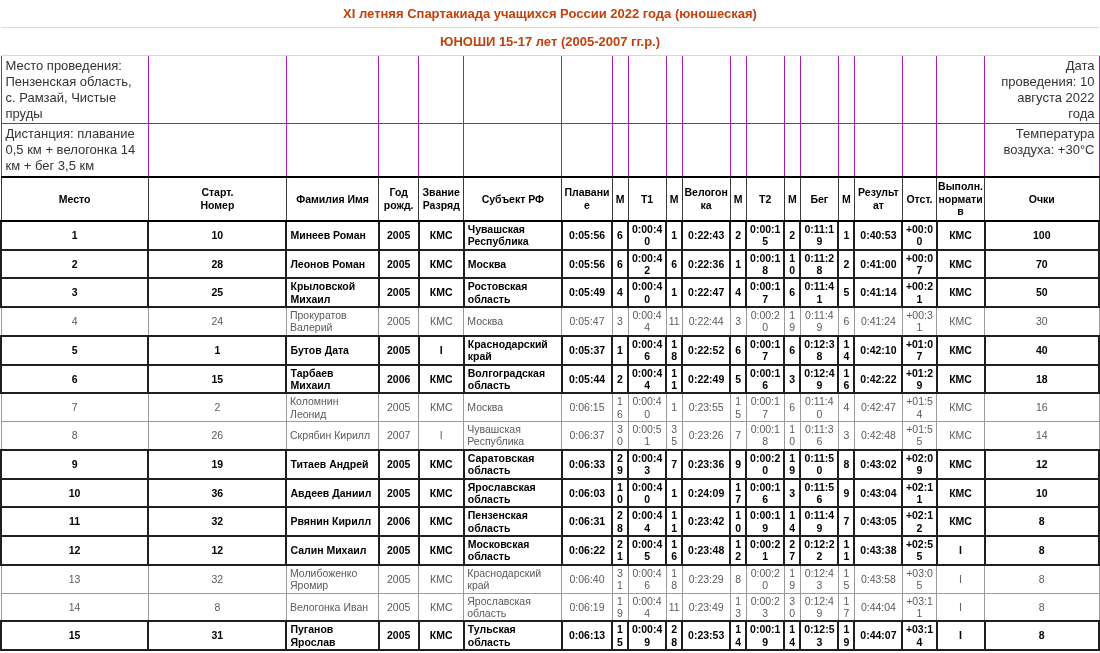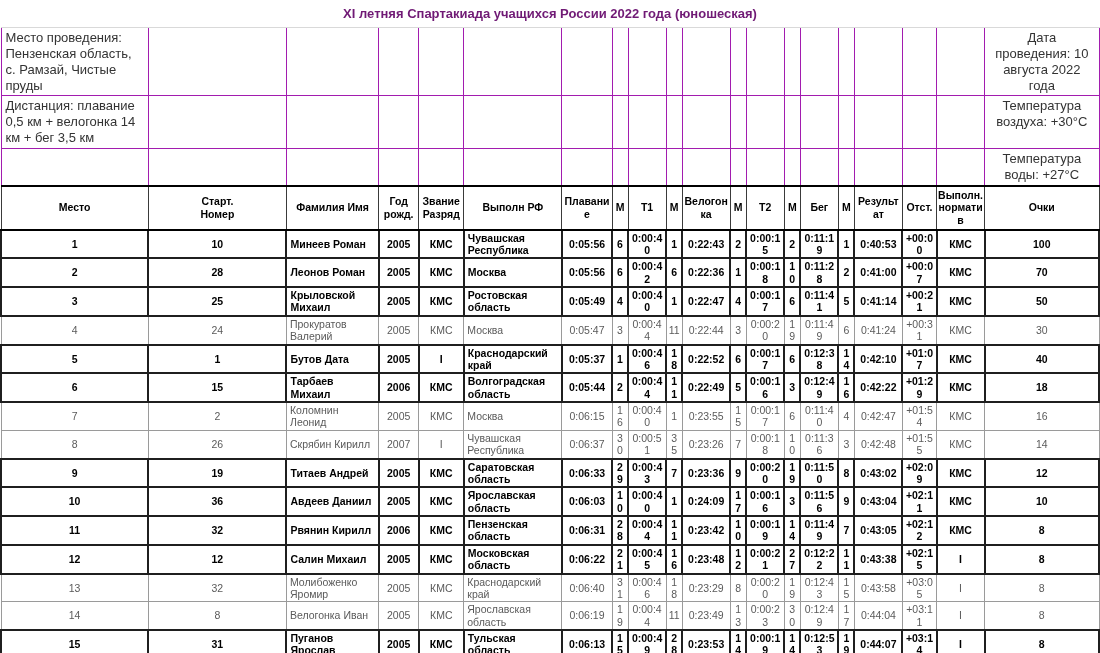--- a/index.html
+++ b/index.html
@@ -3,29 +3,29 @@
 <meta charset="utf-8">
 <style>
   html,body { margin:0; padding:0; background:#ffffff; }
   body { font-family:"Liberation Sans", sans-serif; color:#000; }
   .sheet { width:1100px; background:#fff; }
   table { border-collapse:collapse; table-layout:fixed; width:1100px; }
   td, th { overflow:hidden; vertical-align:middle; word-wrap:break-word; }
 
   
   tr.title-row td {
-    text-align:center; font-weight:bold; font-size:13px; color:#701a75;
+    text-align:center; font-weight:bold; font-size:13px; color:#c2410c;
     border-bottom:1px solid #d9d9d9; height:25px; padding:1px 0;
   }
 
   
   tr.info-row td { border:1px solid #a21caf; font-size:13px; color:#333; line-height:1.22; }
   tr.ir-a { height:42px; } tr.ir-b { height:42px; } tr.ir-c { height:30px; }
   td.info-left  { text-align:left;  vertical-align:top; padding:2px 4px; }
-  td.info-right { text-align:center; vertical-align:top; padding:2px 4px; }
+  td.info-right { text-align:right; vertical-align:top; padding:2px 4px; }
   td.filler { background:#fff; }
 
   
   tr.header-row th {
     border:1px solid #3a3a3a; border-top:2px solid #000; border-bottom:2px solid #000;
     font-size:10.5px; font-weight:bold; color:#000; text-align:center;
     white-space:pre-line; line-height:1.2; padding:2px 1px; height:36px; background:#fff;
   }
 
   
@@ -59,20 +59,23 @@
         <col style="width:16px">
       <col style="width:48px">
         <col style="width:34px">
         <col style="width:48px">
         <col style="width:114px">
     </colgroup>
     <tbody>
       <tr class="title-row">
         <td colspan="20">XI летняя Спартакиада учащихся России 2022 года (юношеская)</td>
       </tr>
+      <tr class="title-row">
+        <td colspan="20">ЮНОШИ 15-17 лет (2005-2007 гг.р.)</td>
+      </tr>
 
       <tr class="info-row ir-a">
         <td class="info-left">Место проведения: Пензенская область, с. Рамзай, Чистые пруды</td>
         <td class="filler"></td>
           <td class="filler"></td>
           <td class="filler"></td>
           <td class="filler"></td>
           <td class="filler"></td>
           <td class="filler"></td>
           <td class="filler"></td>
@@ -103,54 +106,32 @@
           <td class="filler"></td>
           <td class="filler"></td>
           <td class="filler"></td>
           <td class="filler"></td>
           <td class="filler"></td>
           <td class="filler"></td>
           <td class="filler"></td>
           <td class="filler"></td>
           <td class="filler"></td>
         <td class="info-right">Температура воздуха: +30°C</td>
-      </tr>
-      <tr class="info-row ir-c">
-        <td class="filler"></td>
-          <td class="filler"></td>
-          <td class="filler"></td>
-          <td class="filler"></td>
-          <td class="filler"></td>
-          <td class="filler"></td>
-          <td class="filler"></td>
-          <td class="filler"></td>
-          <td class="filler"></td>
-          <td class="filler"></td>
-          <td class="filler"></td>
-          <td class="filler"></td>
-          <td class="filler"></td>
-          <td class="filler"></td>
-          <td class="filler"></td>
-          <td class="filler"></td>
-          <td class="filler"></td>
-          <td class="filler"></td>
-          <td class="filler"></td>
-        <td class="info-right">Температура воды: +27°C</td>
       </tr>
 
       <tr class="header-row">
           <th>Место</th>
           <th>Старт.
 Номер</th>
           <th>Фамилия Имя</th>
           <th>Год
 рожд.</th>
           <th>Звание
 Разряд</th>
-          <th>Выполн РФ</th>
+          <th>Субъект РФ</th>
           <th>Плавание</th>
           <th>М</th>
           <th>Т1</th>
           <th>М</th>
           <th>Велогонка</th>
           <th>М</th>
           <th>Т2</th>
           <th>М</th>
           <th>Бег</th>
           <th>М</th>
@@ -414,21 +395,21 @@
           <td>21</td>
           <td>0:00:45</td>
           <td>16</td>
           <td>0:23:48</td>
           <td>12</td>
           <td>0:00:21</td>
           <td>27</td>
           <td>0:12:22</td>
           <td>11</td>
           <td>0:43:38</td>
-          <td>+02:15</td>
+          <td>+02:55</td>
           <td>I</td>
           <td>8</td>
         </tr>
         <tr class="data-row norm">
           <td>13</td>
           <td>32</td>
           <td class="al">Молибоженко Яромир</td>
           <td>2005</td>
           <td>КМС</td>
           <td class="al">Краснодарский край</td>

